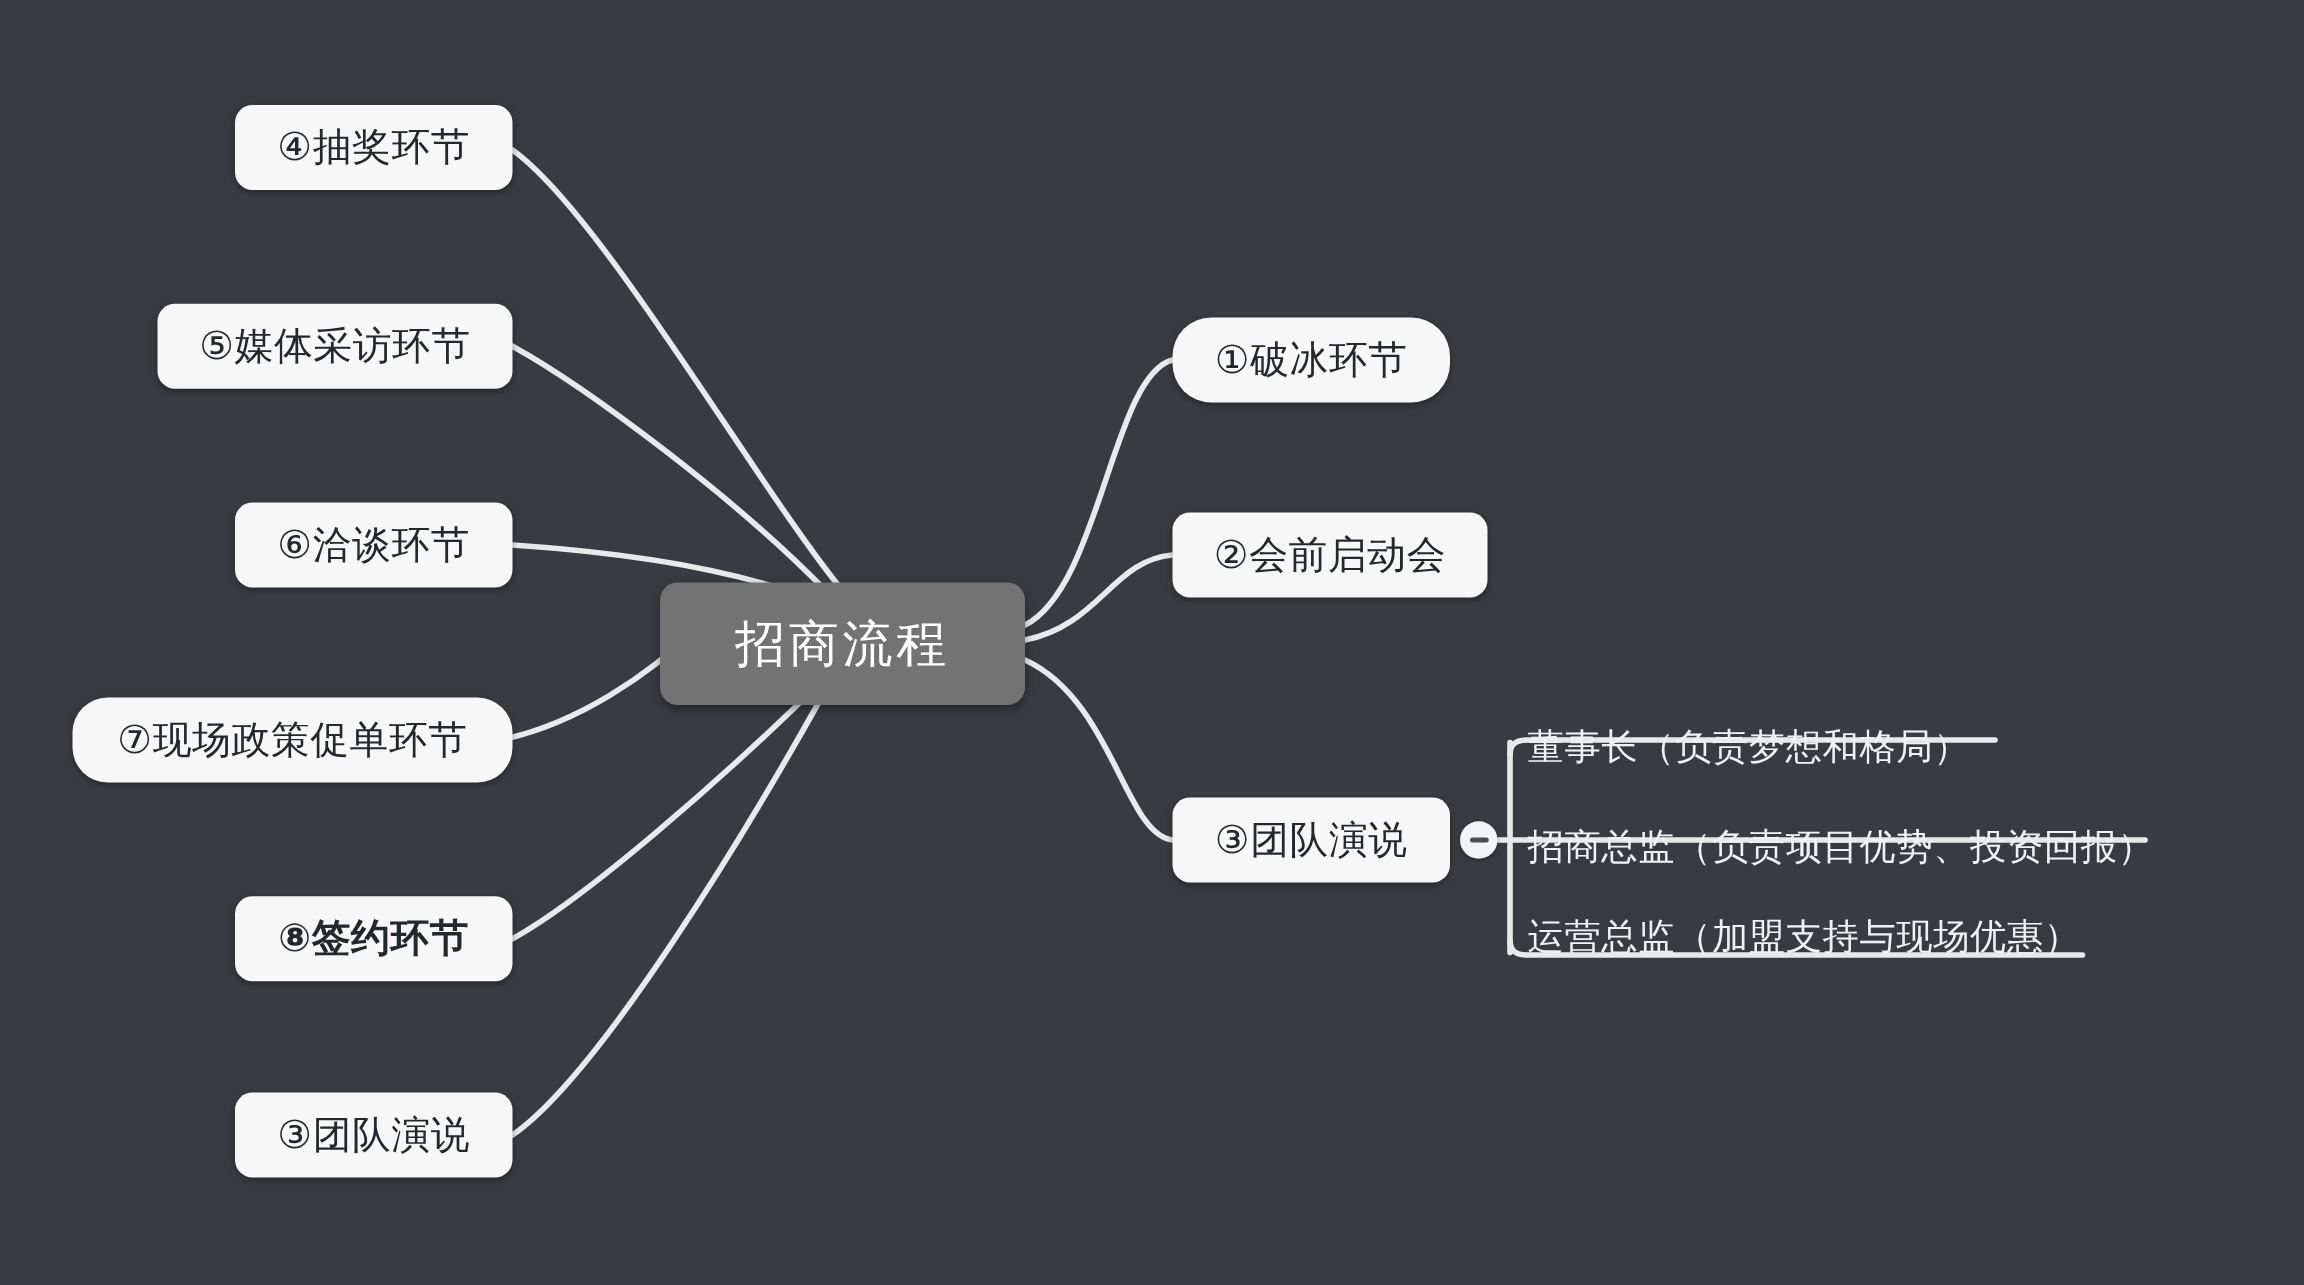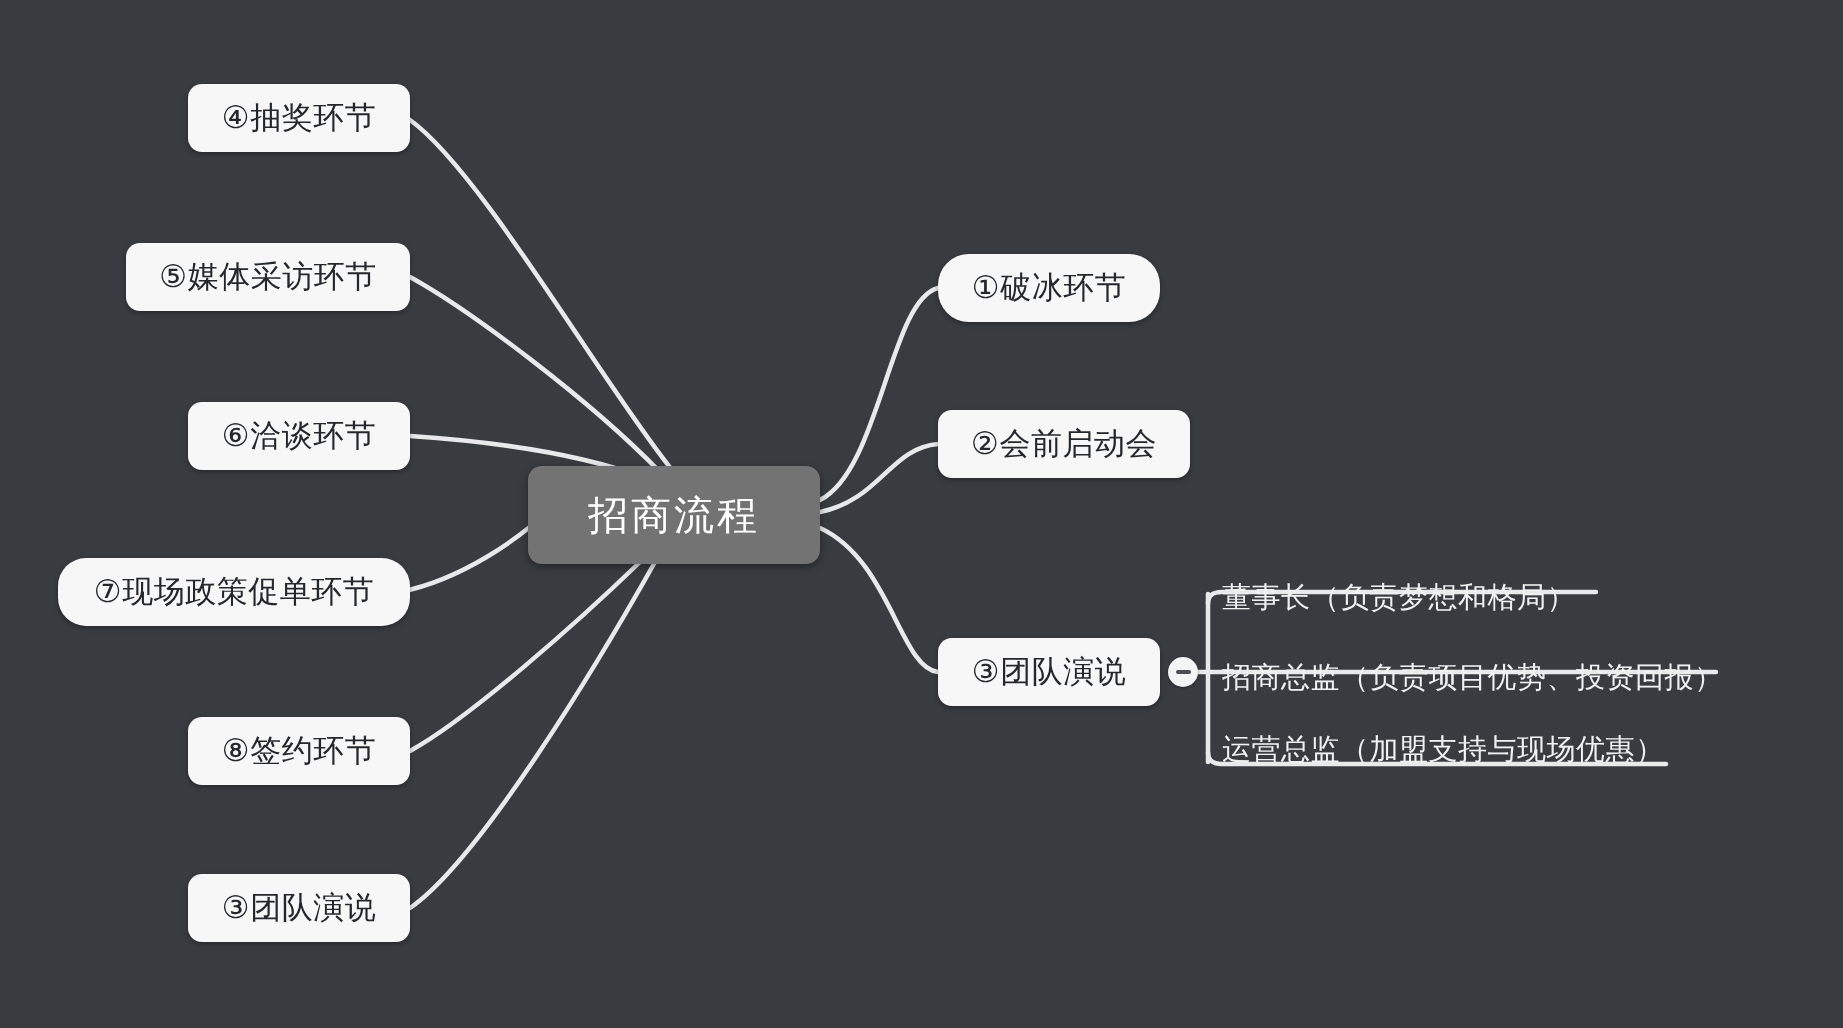--- a/index.html
+++ b/index.html
@@ -163,21 +163,21 @@
   </div>
 
   <div class="node leaf" style="left:188px; top:402px; width:222px; height:68px;">
     <span>⑥洽谈环节</span>
   </div>
 
   <div class="node leaf" style="left:58px; top:558px; width:352px; height:68px;border-radius:28px;">
     <span>⑦现场政策促单环节</span>
   </div>
 
-  <div class="node leaf" style="left:188px; top:717px; width:222px; height:68px;">
+  <div class="node leaf" style="left:188px; top:717px; width:222px; height:68px;font-weight:bold;">
     <span>⑧签约环节</span>
   </div>
 
   <div class="node leaf" style="left:188px; top:874px; width:222px; height:68px;">
     <span>③团队演说</span>
   </div>
 
   <div class="subnode" style="left:1222px; top:578px;">
     <span>董事长（负责梦想和格局）</span>
   </div>

